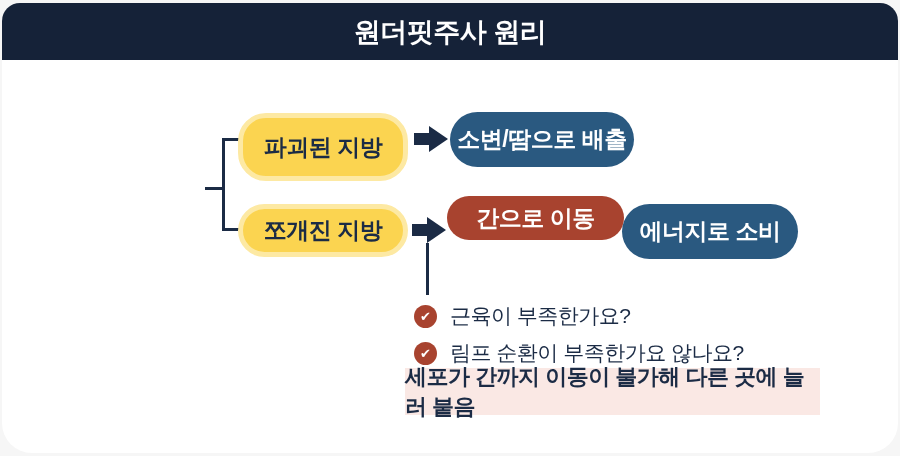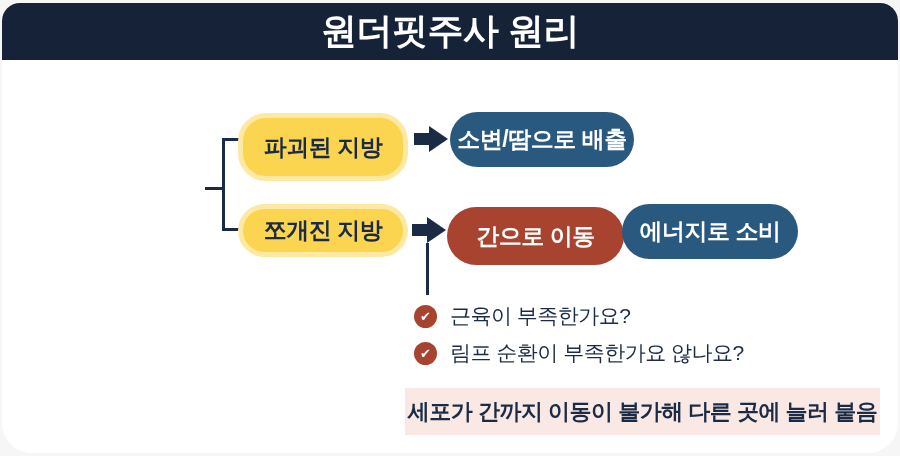--- a/index.html
+++ b/index.html
@@ -22,21 +22,21 @@
   .card{
     position:absolute;left:2px;top:3px;width:896px;height:450px;
     background:#ffffff;border-radius:18px 18px 30px 30px;overflow:hidden;
   }
   .header{
     position:absolute;left:0;top:0;width:896px;height:57px;
     background:var(--header-navy,#152238);
     display:flex;align-items:center;justify-content:center;
   }
   .header-title{
-    color:#ffffff;font-size:36px;font-weight:bold;letter-spacing:-0.5px;
+    color:#ffffff;font-size:27px;font-weight:bold;letter-spacing:-0.5px;
   }
   .circle-outer{
     position:absolute;left:61px;top:114px;width:145px;height:145px;
     background:var(--yellow-light,#FDE9A3);border-radius:50%;
     display:flex;align-items:center;justify-content:center;
   }
   .circle-inner{
     width:127px;height:127px;background:var(--yellow,#FBD450);border-radius:50%;
     display:flex;flex-direction:column;align-items:center;justify-content:center;
     color:var(--text-navy,#1B2B45);font-size:28px;font-weight:bold;line-height:1.25;
@@ -73,24 +73,24 @@
   .check-circle{
     width:23px;height:23px;border-radius:50%;
     background:var(--brick-red,#A8432F);
     display:flex;align-items:center;justify-content:center;
     color:#ffffff;font-size:13px;font-weight:bold;flex:0 0 auto;
   }
   .check-label{
     color:var(--text-navy,#1B2B45);font-size:21px;font-weight:normal;letter-spacing:-0.5px;
   }
   .note-box{
-    position:absolute;left:403px;top:365px;width:475px;height:47px;
+    position:absolute;left:403px;top:365px;width:415px;height:47px;
     background:var(--pink,#FAE8E4);
     display:flex;align-items:center;justify-content:center;
-    color:var(--text-navy,#1B2B45);font-size:22px;font-weight:bold;letter-spacing:-0.5px;margin-top:20px;
+    color:var(--text-navy,#1B2B45);font-size:22px;font-weight:bold;letter-spacing:-0.5px;
   }
 </style>
 </head>
 <body>
 
 <div class="card">
 
   <div class="header">
     <span class="header-title">원더핏주사 원리</span>
   </div>
@@ -106,21 +106,21 @@
     <div class="arrow-bar"></div>
     <div class="arrow-head"></div>
   </div>
   <div class="pill pill-yellow" style="left:236px;top:201px;width:170px;height:53px;">쪼개진 지방</div>
 
   <div class="pill pill-blue" style="left:448px;top:109px;width:184px;height:55px;">소변/땀으로 배출</div>
   <div class="arrow" style="left:410px;top:214px;">
     <div class="arrow-bar"></div>
     <div class="arrow-head"></div>
   </div>
-  <div class="pill pill-red" style="left:445px;top:204px;width:177px;height:58px;">간으로 이동</div>
+  <div class="pill pill-red" style="left:445px;top:193px;width:177px;height:44px;">간으로 이동</div>
   <div class="arrow" style="left:622px;top:214px;">
     <div class="arrow-bar"></div>
     <div class="arrow-head"></div>
   </div>
   <div class="pill pill-blue" style="left:620px;top:201px;width:176px;height:55px;">에너지로 소비</div>
 
   <div class="line" style="left:424px;top:240px;width:3px;height:52px;"></div>
 
   <div class="check-item" style="left:412px;top:299px;">
     <div class="check-circle">✔</div>

